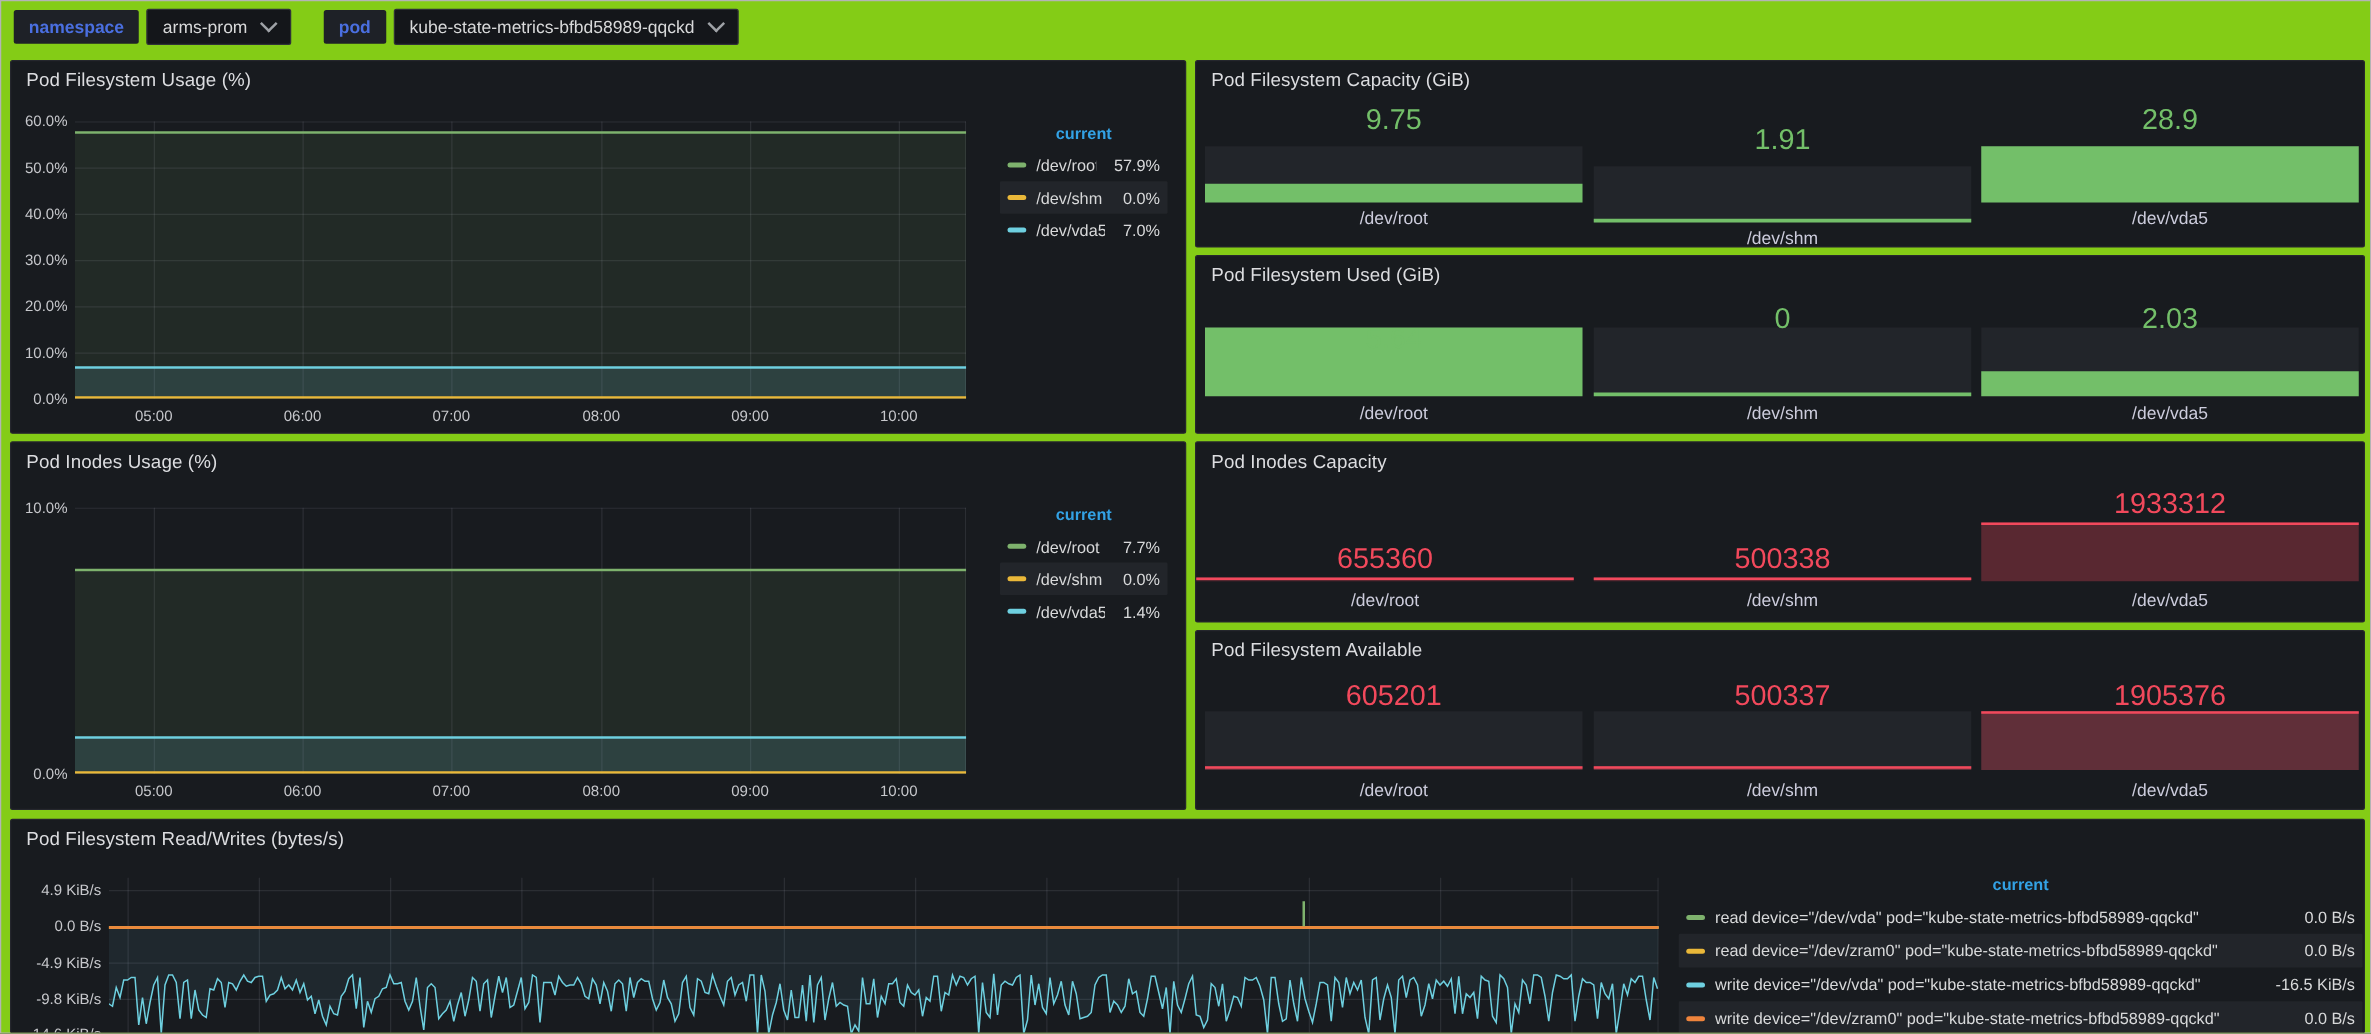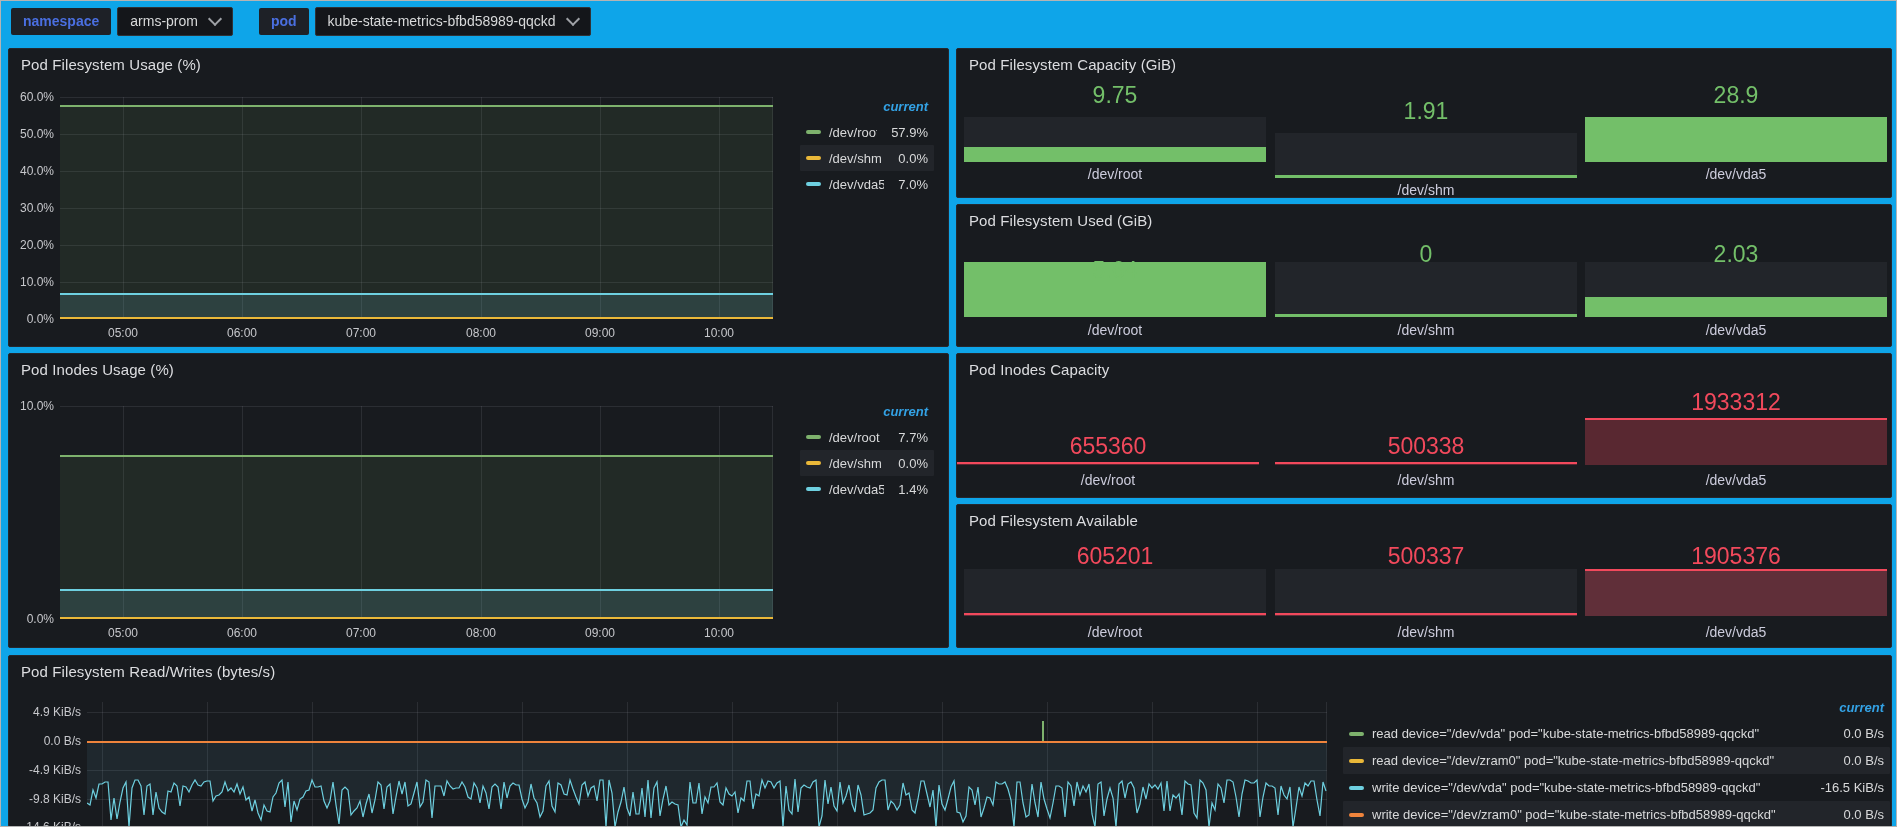--- a/index.html
+++ b/index.html
@@ -1,18 +1,18 @@
 <!DOCTYPE html>
 <html><head>
 <meta charset="utf-8">
 <style>
   html,body{margin:0;padding:0;background:#0c0d10;}
   .screen{
     position:relative;width:1897px;height:827px;overflow:hidden;box-sizing:border-box;
-    background:#0ea5e9;border:1px solid #b4b4b4;
+    background:#84cc16;border:1px solid #b4b4b4;
     font-family:"Liberation Sans",sans-serif;color:#d8d9da;
     -webkit-font-smoothing:antialiased;
   }
   
   .topbar{position:absolute;left:0;top:0;width:100%;height:40px;display:flex;align-items:center;padding-left:10px;box-sizing:border-box;gap:26px;}
   .var-group{display:flex;align-items:center;gap:6px;}
   .var-label{background:#1e2127;color:#4a6fe0;font-weight:600;font-size:14px;height:27px;line-height:27px;padding:0 12px;border-radius:2px;}
   .var-value{background:#14161a;border:1px solid #2f3237;color:#d8d9da;font-size:14px;height:27px;display:flex;align-items:center;padding:0 12px;border-radius:2px;cursor:pointer;gap:12px;}
   .chev{width:8px;height:8px;border-right:2px solid #9fa2a7;border-bottom:2px solid #9fa2a7;transform:rotate(45deg);margin-top:-4px;display:inline-block;}
   
@@ -21,21 +21,21 @@
   .plot{position:absolute;overflow:hidden;}
   .gridline-h{position:absolute;left:0;width:100%;height:1px;background:rgba(204,204,220,.11);pointer-events:none;}
   .gridline-v{position:absolute;top:0;height:100%;width:1px;background:rgba(204,204,220,.11);pointer-events:none;}
   .series-line{position:absolute;left:0;width:100%;height:2px;pointer-events:none;}
   .series-fill{position:absolute;left:0;width:100%;pointer-events:none;}
   .tick{position:absolute;font-size:12px;color:#c7c8cc;pointer-events:none;white-space:nowrap;}
   .ytick{text-align:right;}
   .xtick{transform:translateX(-50%);}
   
   .legend{position:absolute;font-size:13px;}
-  .legend-header{height:24px;line-height:24px;text-align:right;color:#33a2e5;font-weight:700;cursor:pointer;padding:0 6px;font-style:italic;}
+  .legend-header{height:24px;line-height:24px;text-align:center;color:#33a2e5;font-weight:700;cursor:pointer;padding:0 6px;}
   .legend-row{display:flex;align-items:center;padding:0 6px;border-radius:1px;cursor:pointer;}
   .legend-row.striped{background:rgba(204,204,220,.06);}
   .legend-swatch{width:15px;height:4px;border-radius:2px;flex:0 0 auto;margin-right:8px;}
   .legend-name{flex:1 1 auto;color:#d8d9da;white-space:nowrap;overflow:hidden;}
   .legend-val{flex:0 0 auto;color:#d8d9da;margin-left:14px;text-align:right;}
   
   .gauge-col{position:absolute;}
   .gauge-value{position:absolute;width:100%;text-align:center;font-size:23px;font-weight:400;pointer-events:none;}
   .gauge-track{position:absolute;width:100%;background:#22252a;}
   .gauge-bar{position:absolute;width:100%;}

